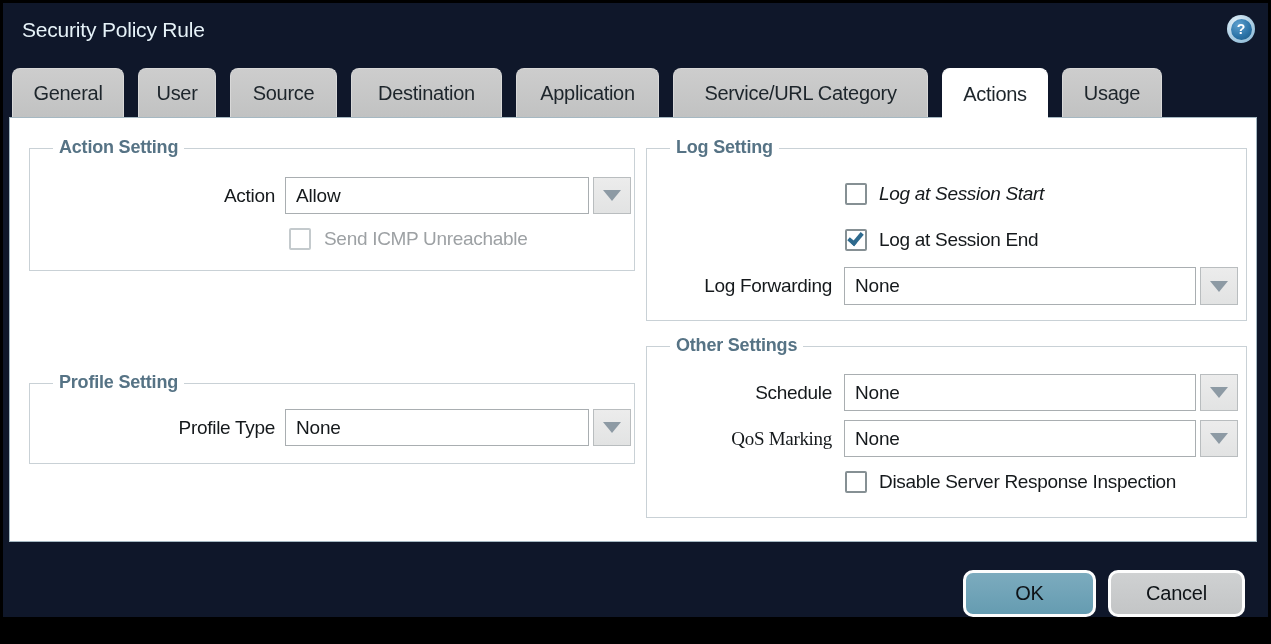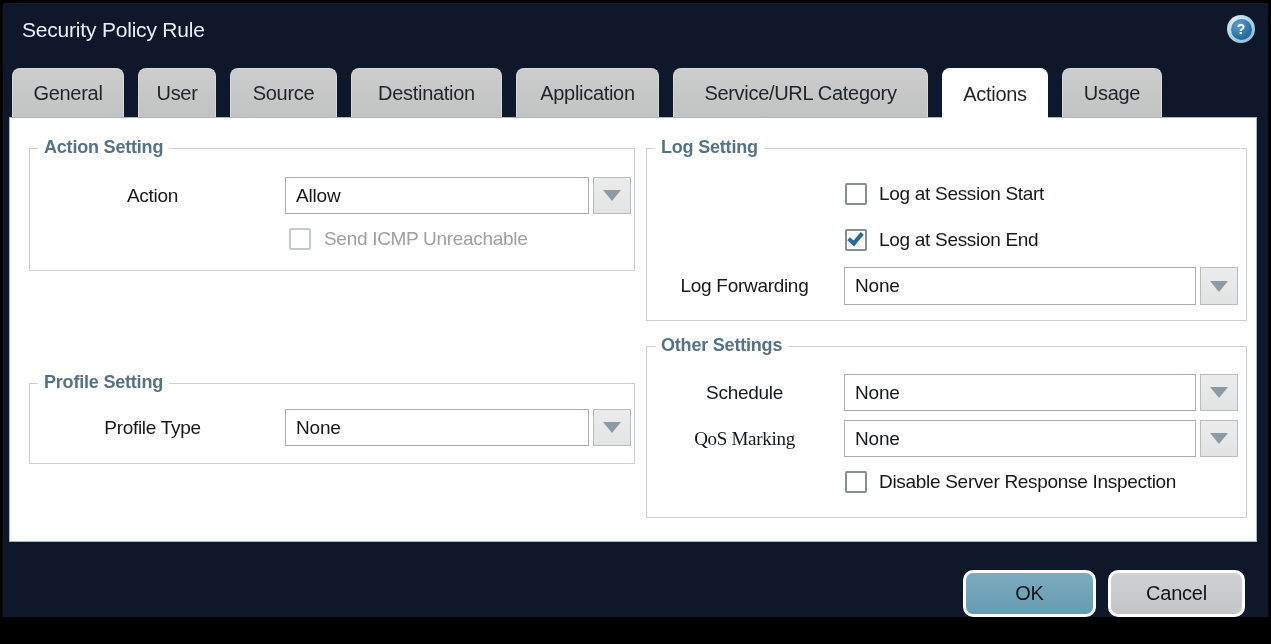--- a/index.html
+++ b/index.html
@@ -51,27 +51,27 @@
   .panel {
     position:absolute; left:6px; top:114px; width:1248px; height:425px;
     background:#fff; border:1px solid #a5b8c2; z-index:1;
   }
 
   
   .fieldset {
     position:absolute; border:1px solid #c9d1d6; background:#fff;
   }
   .legend {
-    position:absolute; top:-12px; left:8px; background:#fff; padding:0 6px;
+    position:absolute; top:-12px; left:23px; background:#fff; padding:0 6px;
     font-size:18px; font-weight:bold; color:#567385; letter-spacing:-0.2px;
     white-space:nowrap;
   }
 
   .form-label {
-    position:absolute; font-size:19px; color:#15191c; text-align:center;
+    position:absolute; font-size:19px; color:#15191c; text-align:right;
     letter-spacing:-0.3px; white-space:nowrap;
   }
   .dropdown {
     position:absolute; background:#fff; border:1px solid #a9aeb1;
     font-size:19px; color:#15191c; display:flex; align-items:center;
     padding:8px 10px; cursor:pointer; letter-spacing:-0.2px;
   }
   .arrow-btn {
     position:absolute; background:linear-gradient(#ececec,#e2e3e3);
     border:1px solid #b9bdbf; display:flex; align-items:center; justify-content:center;
@@ -159,21 +159,21 @@
       <div class="arrow-btn" style="left:563px; top:25px; width:38px; height:37px;">
         <span class="tri"></span>
       </div>
     </div>
 
     <div class="fieldset" style="left:636px; top:30px; width:601px; height:173px;">
       <div class="legend">Log Setting</div>
       <div class="checkbox" style="left:198px; top:34px;">
         
       </div>
-      <div class="cb-label" style="left:232px; top:34px; line-height:22px;">Log at Session Start</div>
+      <div class="cb-label" style="left:232px; top:34px; line-height:22px;font-style:italic;">Log at Session Start</div>
       <div class="checkbox checked" style="left:198px; top:80px;">
         <span class="checkmark"></span>
       </div>
       <div class="cb-label" style="left:232px; top:80px; line-height:22px;">Log at Session End</div>
       <div class="form-label" style="left:10px; top:118px; width:175px; line-height:38px;">Log Forwarding</div>
       <div class="dropdown" style="left:197px; top:118px; width:352px; height:38px;">
         <span>None</span>
       </div>
       <div class="arrow-btn" style="left:553px; top:118px; width:38px; height:38px;">
         <span class="tri"></span>

